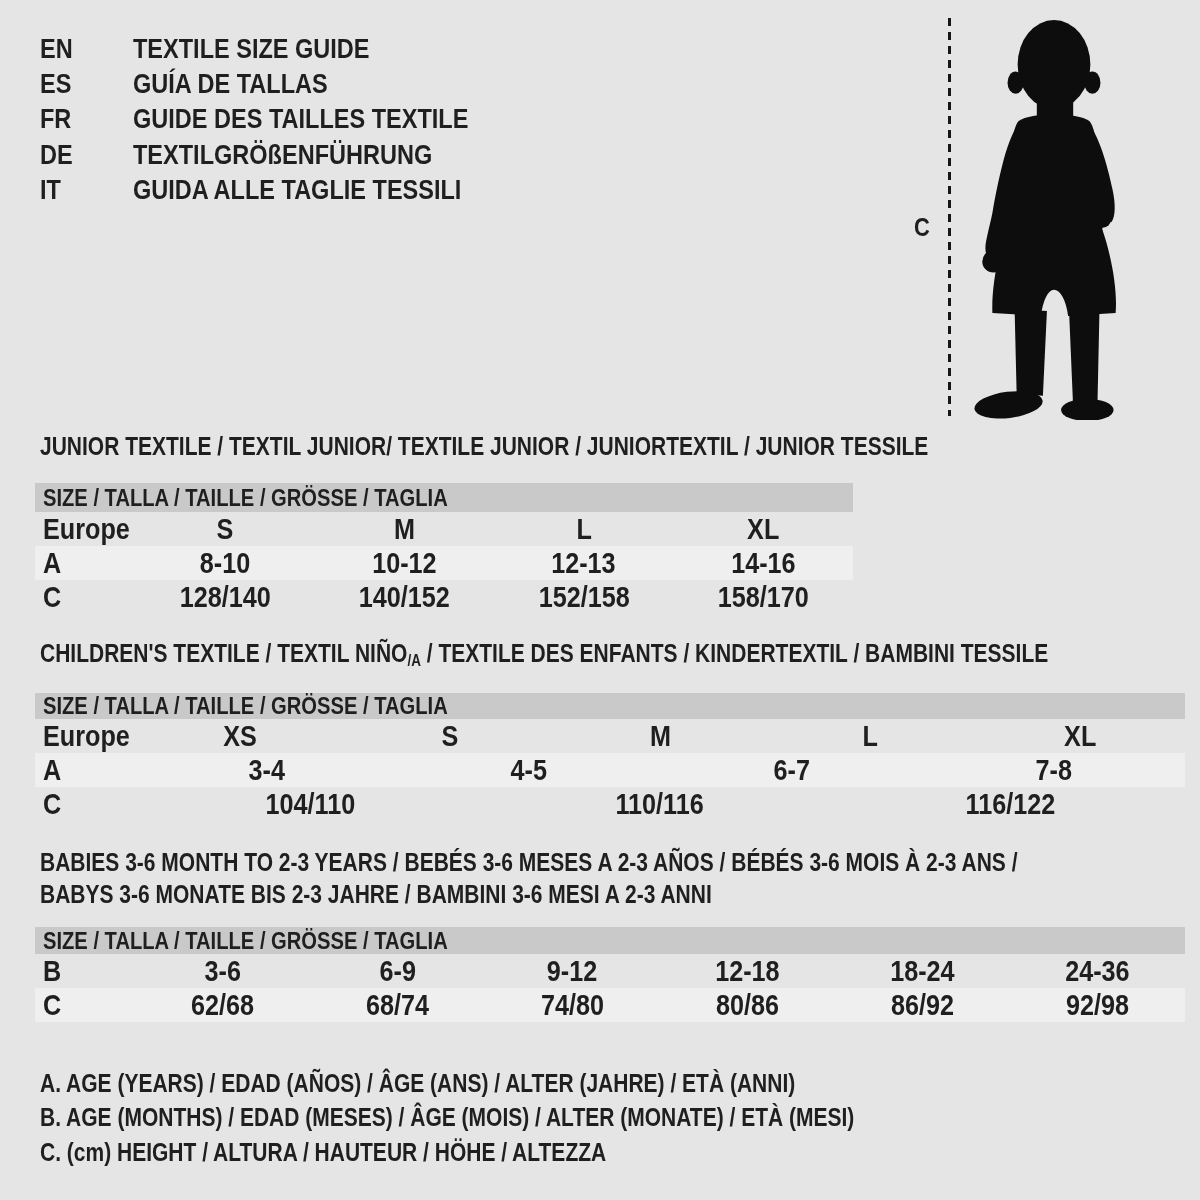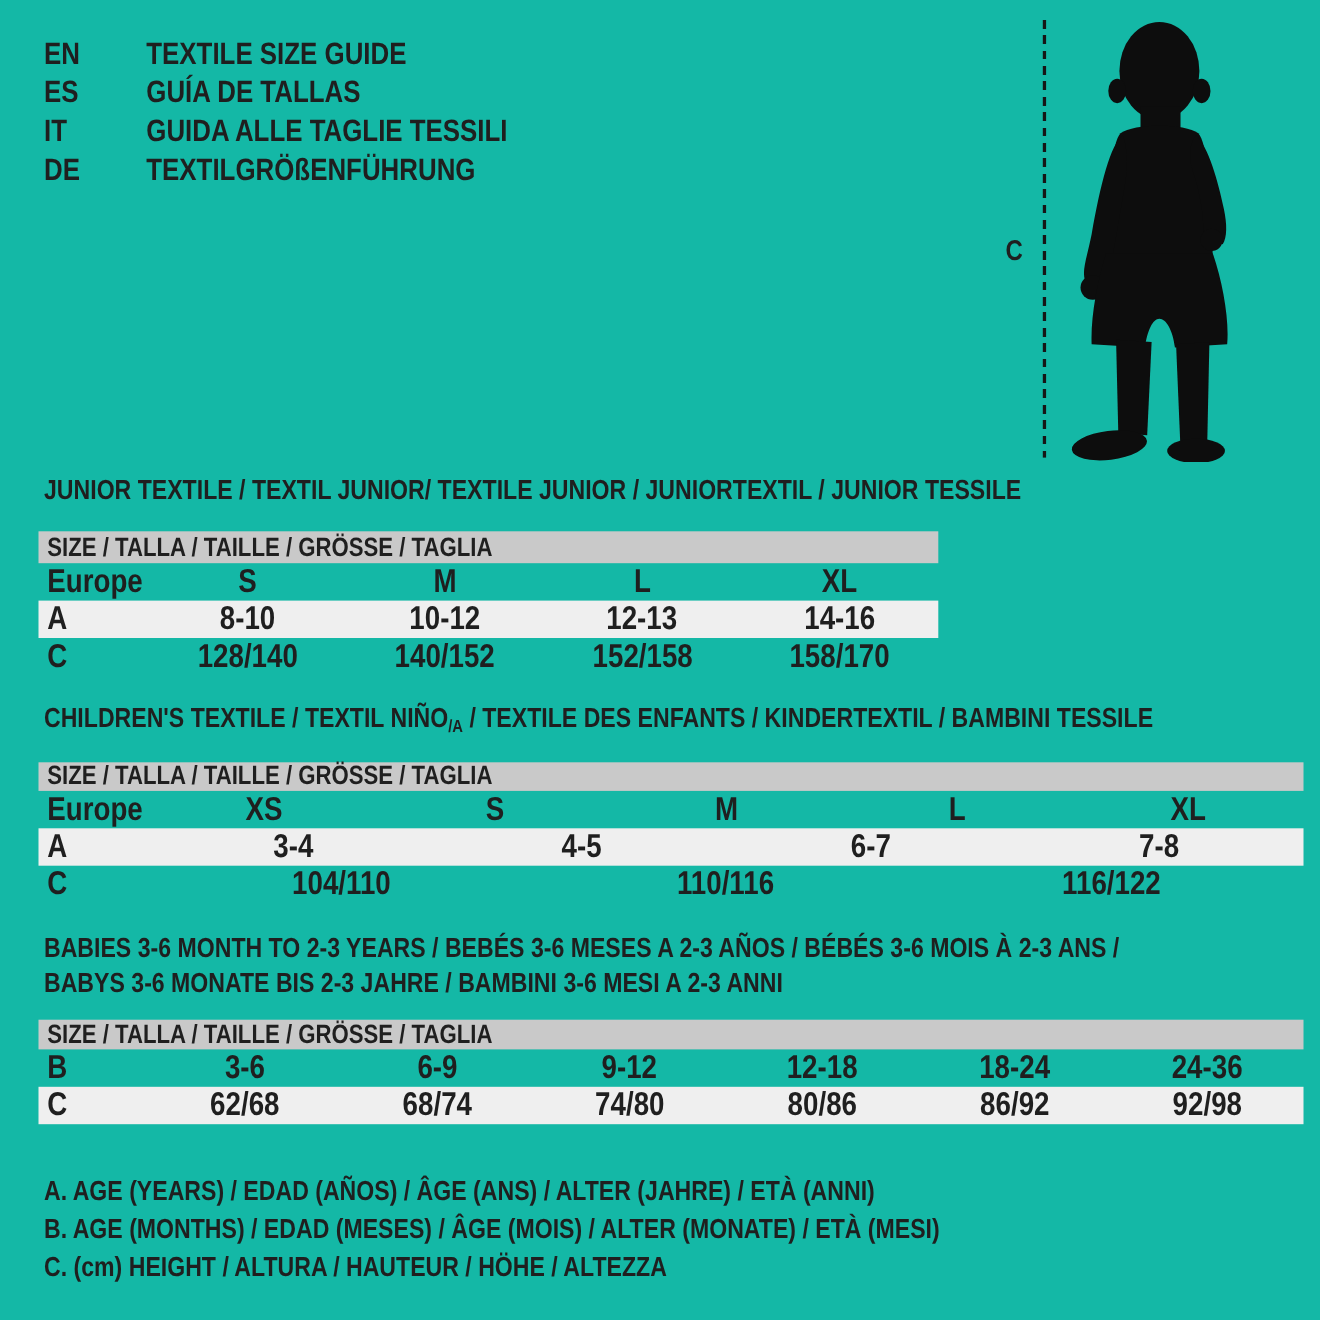--- a/index.html
+++ b/index.html
@@ -1,17 +1,17 @@
 <!DOCTYPE html>
 <html><head>
 <meta charset="utf-8">
 <style>
   html,body{margin:0;padding:0;background:#fff;}
   .canvas{
-    position:relative;width:1200px;height:1200px;background:#14b8a6;
+    position:relative;width:1200px;height:1200px;background:#e5e5e5;
     font-family:"Liberation Sans","DejaVu Sans",sans-serif;
     color:#1f1f1f;font-weight:bold;overflow:hidden;
   }
   
   .cnd{display:inline-block;transform:scaleX(0.84);transform-origin:0 50%;white-space:nowrap;}
   .cnd-c{display:inline-block;transform:scaleX(0.84);transform-origin:50% 50%;white-space:nowrap;}
 
   
   .lang-block{position:absolute;left:40px;top:31px;}
   .lang-row{display:flex;height:35.4px;align-items:center;font-size:28px;}
@@ -50,26 +50,30 @@
   <div class="lang-block">
     <div class="lang-row">
       <span class="lang-code"><span class="cnd">EN</span></span>
       <span class="cnd">TEXTILE SIZE GUIDE</span>
     </div>
     <div class="lang-row">
       <span class="lang-code"><span class="cnd">ES</span></span>
       <span class="cnd">GUÍA DE TALLAS</span>
     </div>
     <div class="lang-row">
-      <span class="lang-code"><span class="cnd">IT</span></span>
-      <span class="cnd">GUIDA ALLE TAGLIE TESSILI</span>
+      <span class="lang-code"><span class="cnd">FR</span></span>
+      <span class="cnd">GUIDE DES TAILLES TEXTILE</span>
     </div>
     <div class="lang-row">
       <span class="lang-code"><span class="cnd">DE</span></span>
       <span class="cnd">TEXTILGRÖßENFÜHRUNG</span>
+    </div>
+    <div class="lang-row">
+      <span class="lang-code"><span class="cnd">IT</span></span>
+      <span class="cnd">GUIDA ALLE TAGLIE TESSILI</span>
     </div>
   </div>
 
   <div class="measure-line"></div>
   <div class="measure-label"><span class="cnd">C</span></div>
   <svg class="baby" viewBox="0 0 170 400" aria-hidden="true">
     <g fill="#0d0d0d">
       <ellipse cx="85" cy="48" rx="36" ry="44"></ellipse>
       <ellipse cx="47" cy="66" rx="8" ry="11"></ellipse>
       <ellipse cx="123" cy="66" rx="8" ry="11"></ellipse>

